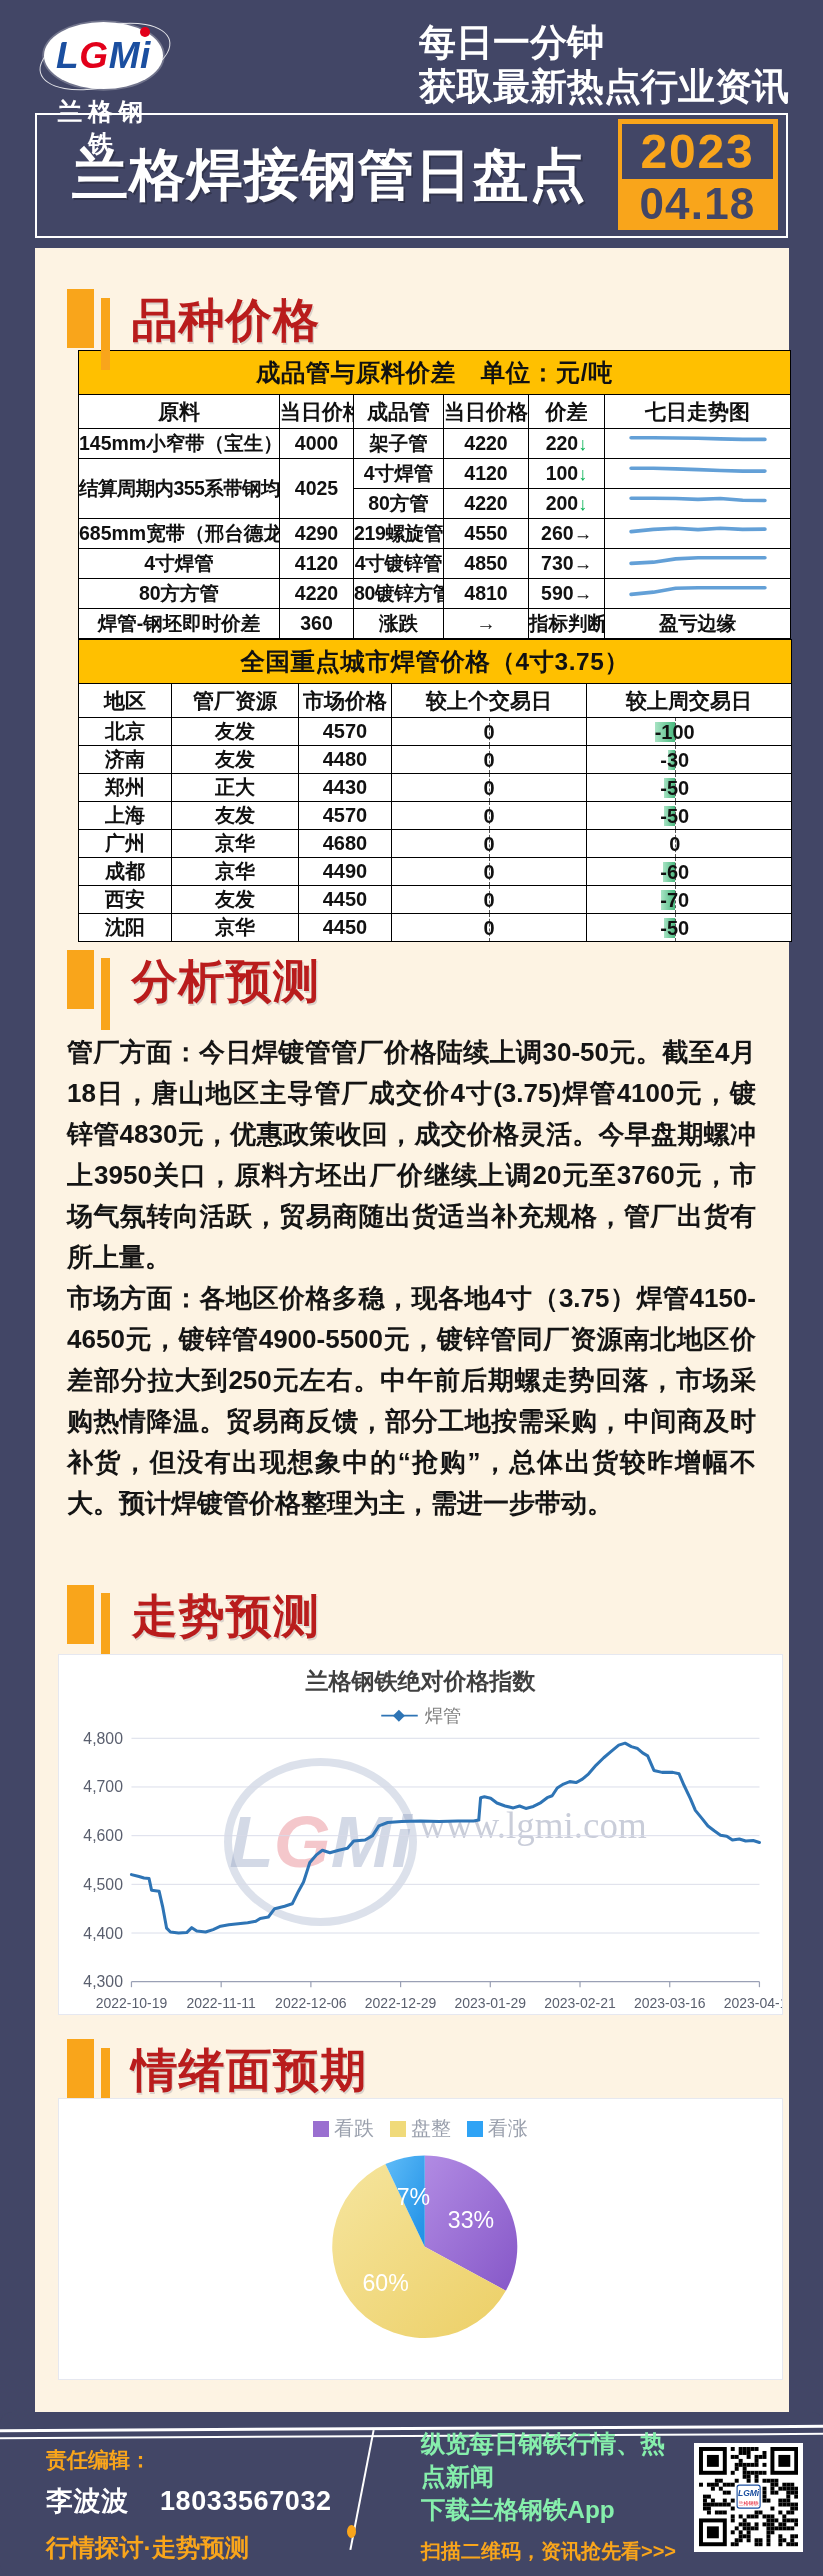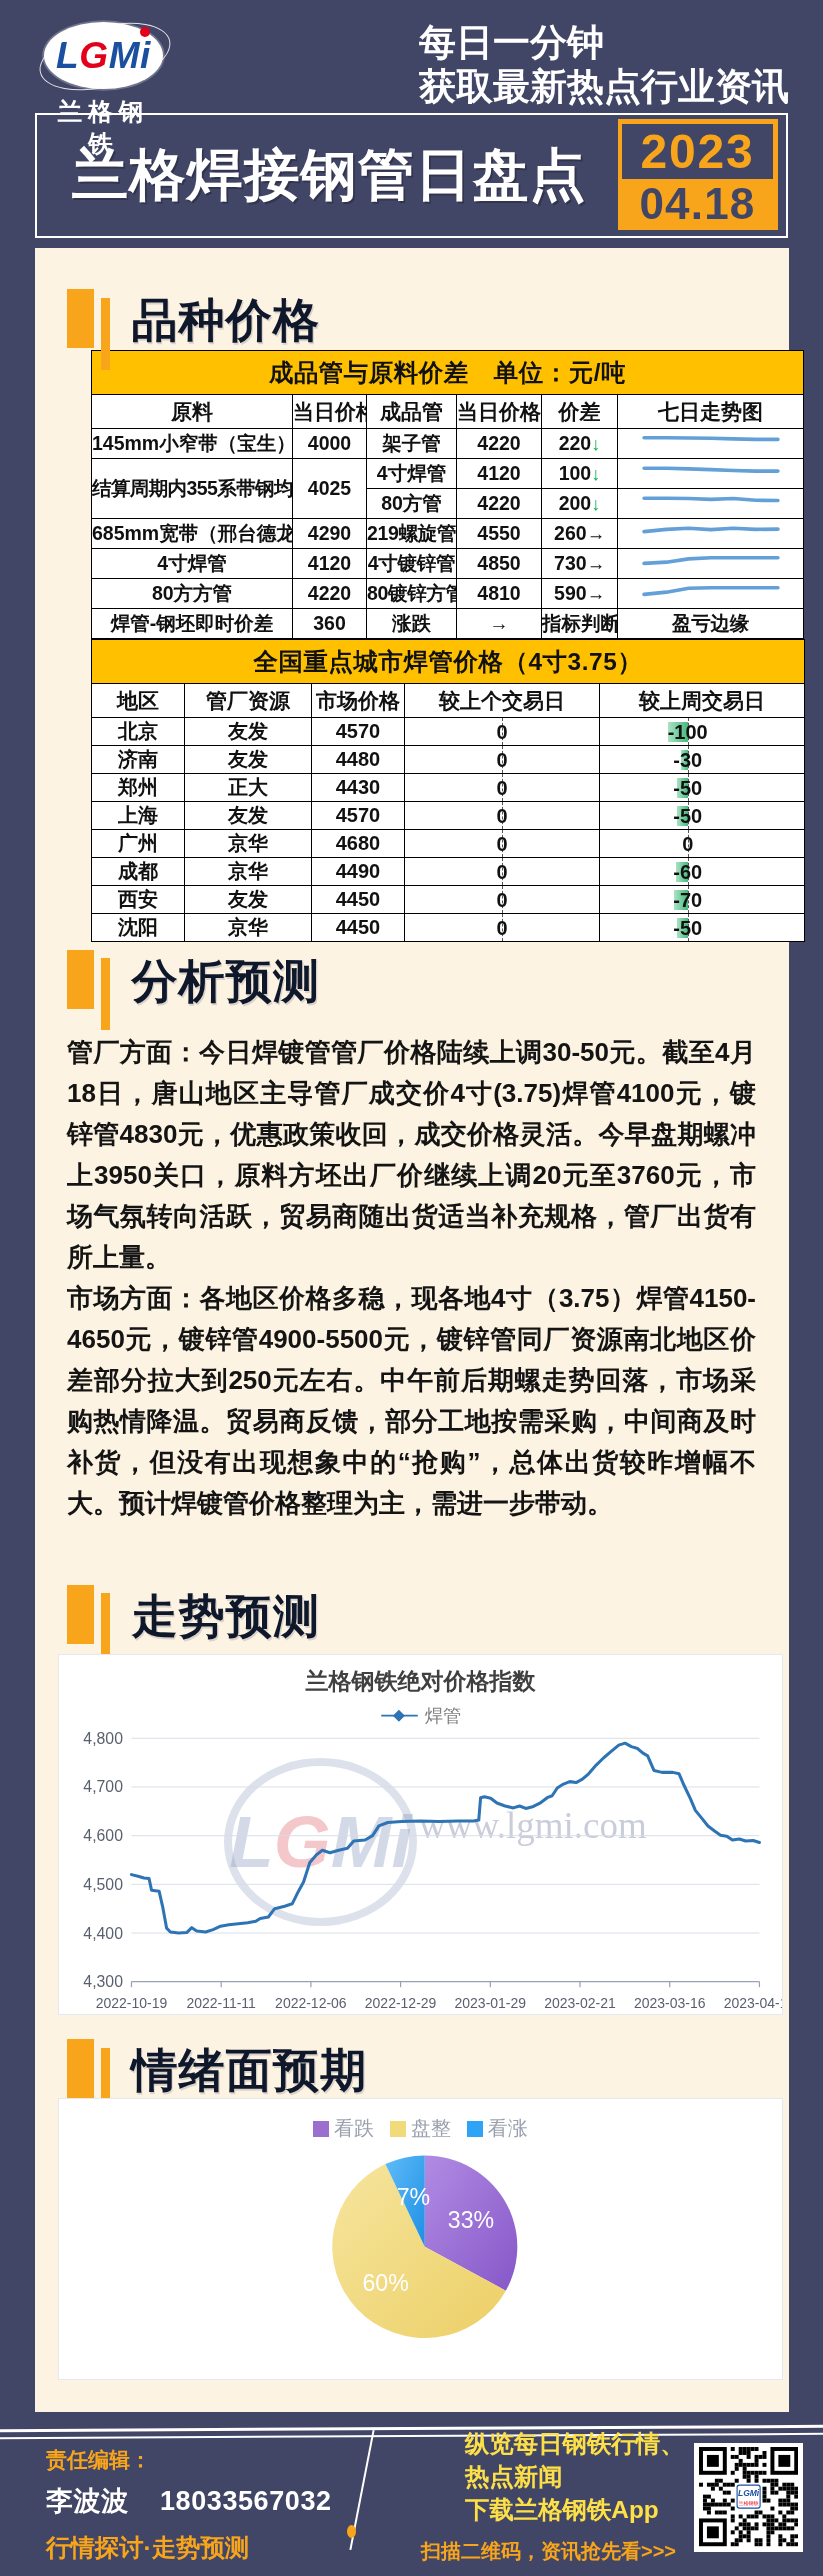--- a/index.html
+++ b/index.html
@@ -25,26 +25,26 @@
             display:flex;flex-direction:column;padding:4.9px;box-sizing:border-box;}
   .date-year{flex:1;background:#424666;display:flex;align-items:center;justify-content:center;
              color:#F9A51B;font-weight:bold;font-size:48px;letter-spacing:1.8px;}
   .date-md{flex:1;display:flex;align-items:center;justify-content:center;color:#424666;
            font-weight:bold;font-size:44px;letter-spacing:1.2px;}
   
   #content{position:absolute;left:35px;top:248px;width:754px;height:2164px;background:#FDF3E3;}
   .section-title{display:flex;align-items:flex-start;margin-left:32px;height:48px;}
   .bar-wide{width:27px;height:59px;background:#F9A51B;}
   .bar-thin{width:9.1px;height:72px;background:#F9A51B;margin-left:7.3px;margin-top:8.5px;}
-  .section-label{margin-left:21px;margin-top:1.2px;font-size:46px;font-weight:bold;color:#0f172a;
+  .section-label{margin-left:21px;margin-top:1.2px;font-size:46px;font-weight:bold;color:#b91c1c;
                  text-shadow:1.2px 1.8px 0 rgba(59,63,92,.18);letter-spacing:1.2px;white-space:nowrap;}
   #sec-prices{margin-top:41px;}
   
   table{border-collapse:collapse;table-layout:fixed;background:#fff;}
-  .datatable{margin-left:56px;width:713px;}
+  .datatable{margin-left:43px;width:713px;}
   .datatable td{border:1px solid #000;text-align:center;vertical-align:middle;
                 font-weight:bold;color:#111;padding:0;overflow:hidden;white-space:nowrap;}
   .band td{background:#FFC000;height:43px;font-size:24.4px;letter-spacing:0.6px;border:1.8px solid #000;}
   .colhead td{height:33px;font-size:21px;}
   .spreadrow td{height:29px;font-size:19.5px;}
   .c1{font-size:18.3px;} .c1-long{font-size:16.5px;letter-spacing:-0.6px;}
   .c3{font-size:17.7px;letter-spacing:-0.3px;}
   .thick td{border-bottom-width:1.8px;}
   .arrow-down{color:#00B050;font-size:18.3px;} .arrow-flat{color:#111;font-size:18.3px;}
   .green-val{color:#00B050;}
@@ -90,21 +90,21 @@
   .sep1{position:absolute;left:0;top:14.6px;width:100%;height:3px;background:#fff;transform:rotate(-.3deg);}
   .sep2{position:absolute;left:0;top:22.6px;width:100%;height:1.8px;background:#fff;transform:rotate(-.3deg);}
   .f-left{position:absolute;left:46px;top:34px;}
   .f-editor{color:#F9A51B;font-size:21px;font-weight:bold;}
   .f-name{margin-top:8.5px;color:#fff;font-size:27px;font-weight:bold;letter-spacing:0.6px;}
   .f-name span{margin-left:23px;}
   .f-tag{margin-top:13.4px;color:#F9A51B;font-size:24.4px;font-weight:bold;}
   .f-divider{position:absolute;left:361px;top:17px;width:1.8px;height:122px;background:#fff;transform:rotate(11deg);}
   .f-dot{position:absolute;left:347px;top:113px;width:9.1px;height:13.4px;border-radius:50%;background:#F9A51B;}
   .f-mid{position:absolute;left:421px;top:14.6px;width:268px;}
-  .promo{color:#fde047;font-size:24.4px;font-weight:bold;line-height:33px;margin-left:44px;}
+  .promo{color:#86efac;font-size:24.4px;font-weight:bold;line-height:33px;}
   .scan{margin-top:12.2px;color:#F9A51B;font-size:20px;font-weight:bold;white-space:nowrap;}
   .qr{position:absolute;left:694px;top:30.5px;width:109px;height:109px;background:#fff;padding:4.9px;box-sizing:border-box;}
   .qr svg{width:100%;height:100%;display:block;}
 </style>
 </head>
 <body>
 
 <div id="top-header">
   <div class="logo">
     <div class="logo-oval">

